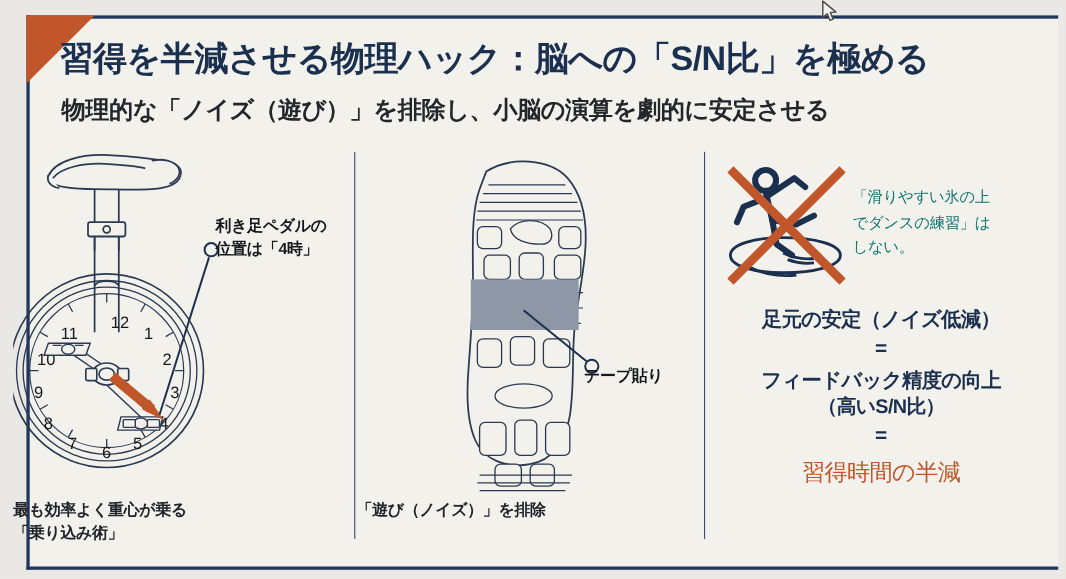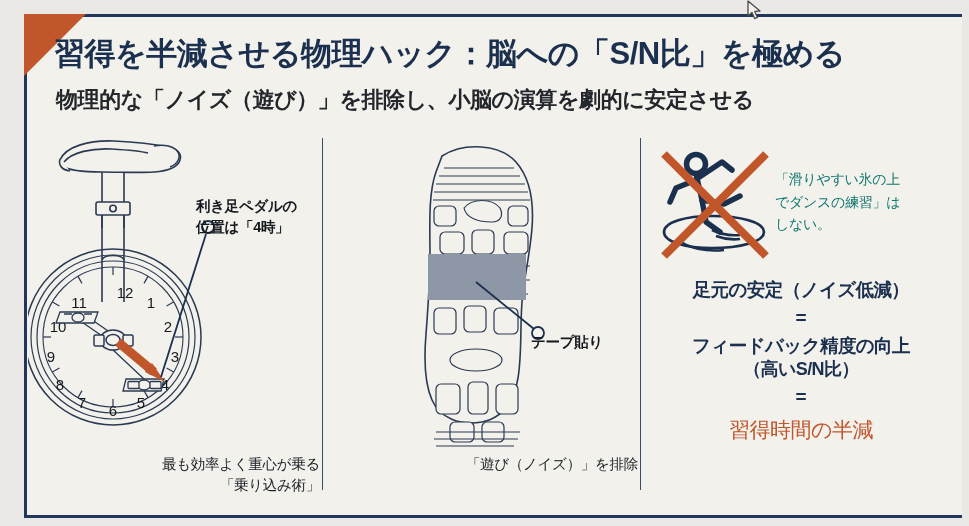--- a/index.html
+++ b/index.html
@@ -59,30 +59,30 @@
     position: absolute;
     top: 138px;
     width: 1px; height: 352px;
     background: #3d4d6b;
   }
   #divider-1 { left: 322px; }
   #divider-2 { left: 640px; }
 
   
   .panel { position: absolute; top: 132px; height: 380px; }
-  #panel-unicycle { left: 28px;  width: 292px; }
+  #panel-unicycle { left: 12px;  width: 292px; }
   #panel-shoe     { left: 324px; width: 314px; }
   #panel-ice      { left: 642px; width: 316px; }
 
   .panel-caption {
     position: absolute;
     left: 0; width: 100%;
-    text-align: right;
+    text-align: left;
     font-size: 14.5px;
-    font-weight: normal;
+    font-weight: bold;
     color: #20242a;
     line-height: 1.45;
     letter-spacing: -0.3px;
   }
   #caption-unicycle { top: 322px; }
   #caption-shoe     { top: 322px; }
 
   
   .callout {
     position: absolute;

